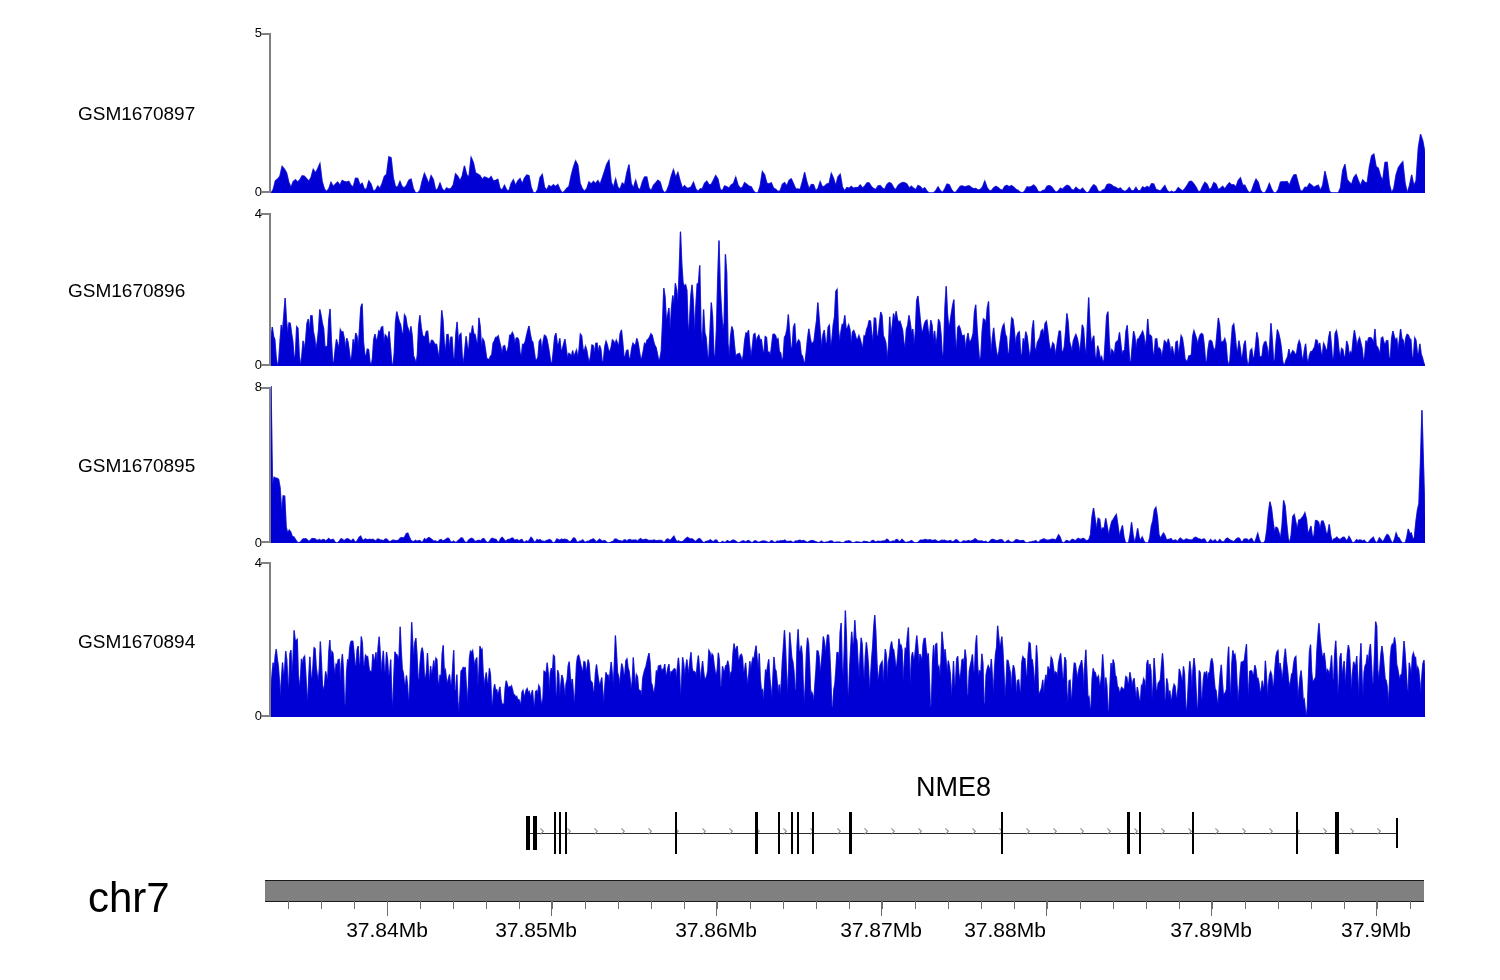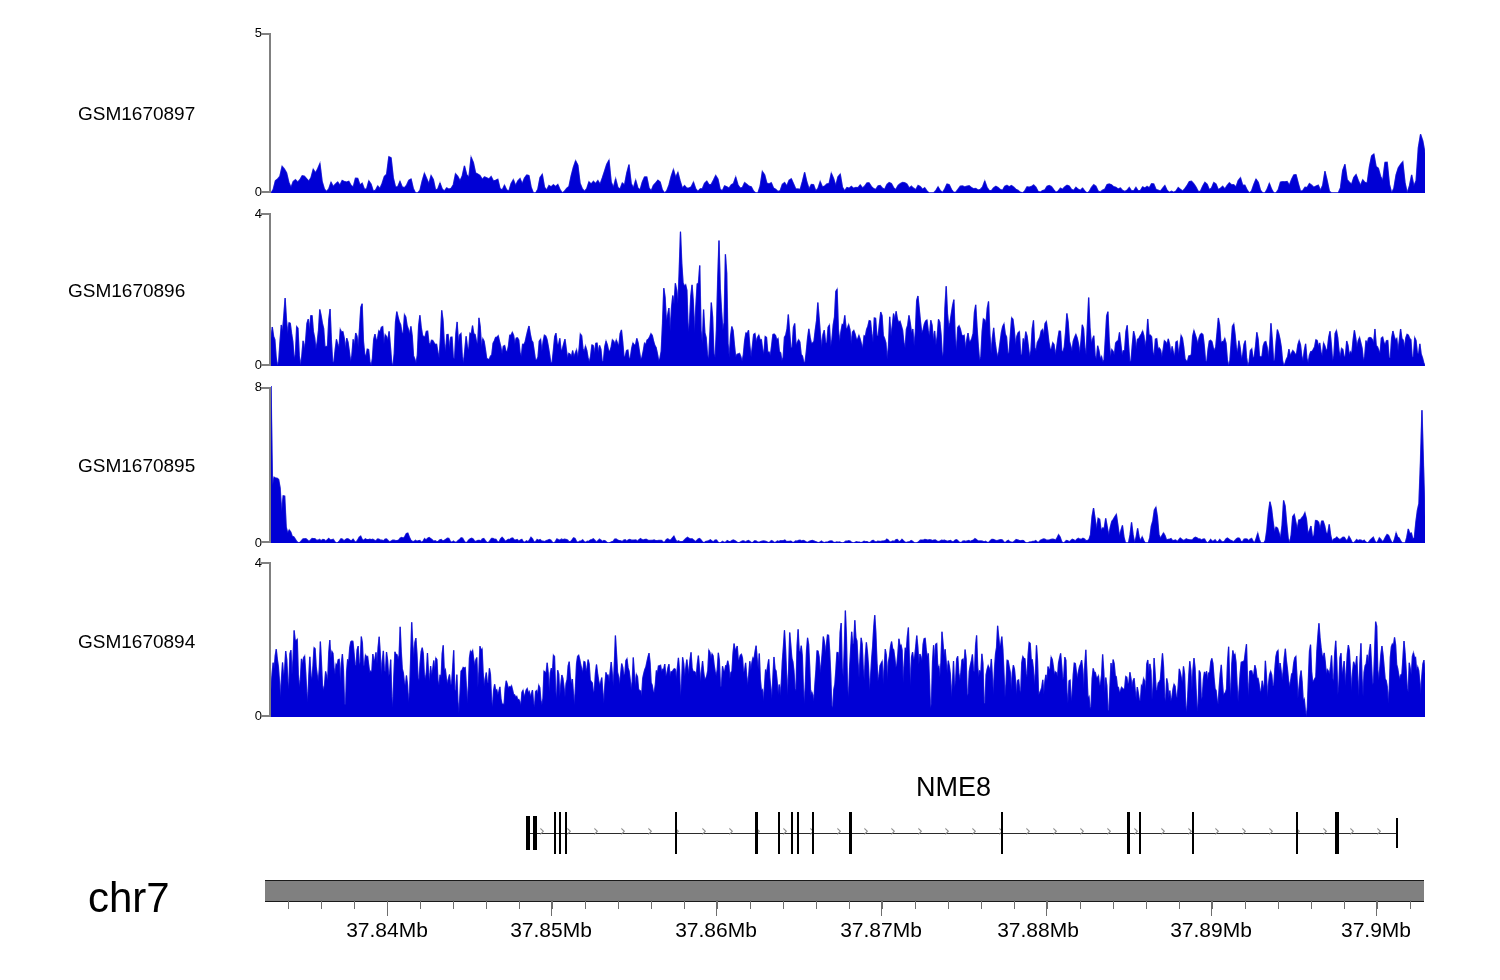--- a/index.html
+++ b/index.html
@@ -197,27 +197,27 @@
         <div class="tick" style="left: 1212px; top: 40px; height: 9px;"></div>
         <div class="tick" style="left: 1245px; top: 40px; height: 9px;"></div>
         <div class="tick" style="left: 1278px; top: 40px; height: 9px;"></div>
         <div class="tick" style="left: 1311px; top: 40px; height: 9px;"></div>
         <div class="tick" style="left: 1344px; top: 40px; height: 9px;"></div>
         <div class="tick" style="left: 1377px; top: 40px; height: 9px;"></div>
         <div class="tick" style="left: 1410px; top: 40px; height: 9px;"></div>
         <div class="tick major" style="left: 387px; top: 40px; height: 16px;"></div>
         <div class="ruler-label" style="left: 387px; top: 58px;">37.84Mb</div>
         <div class="tick major" style="left: 551px; top: 40px; height: 16px;"></div>
-        <div class="ruler-label" style="left: 551px; top: 58px;">37.85Mb</div>
+        <div class="ruler-label" style="left: 536px; top: 58px;">37.85Mb</div>
         <div class="tick major" style="left: 716px; top: 40px; height: 16px;"></div>
         <div class="ruler-label" style="left: 716px; top: 58px;">37.86Mb</div>
         <div class="tick major" style="left: 881px; top: 40px; height: 16px;"></div>
         <div class="ruler-label" style="left: 881px; top: 58px;">37.87Mb</div>
         <div class="tick major" style="left: 1046px; top: 40px; height: 16px;"></div>
-        <div class="ruler-label" style="left: 1038px; top: 58px;">37.88Mb</div>
+        <div class="ruler-label" style="left: 1005px; top: 58px;">37.88Mb</div>
         <div class="tick major" style="left: 1211px; top: 40px; height: 16px;"></div>
         <div class="ruler-label" style="left: 1211px; top: 58px;">37.89Mb</div>
         <div class="tick major" style="left: 1376px; top: 40px; height: 16px;"></div>
         <div class="ruler-label" style="left: 1376px; top: 58px;">37.9Mb</div>
       </div>
   </div>
 
 </div>
 
 </body></html>

